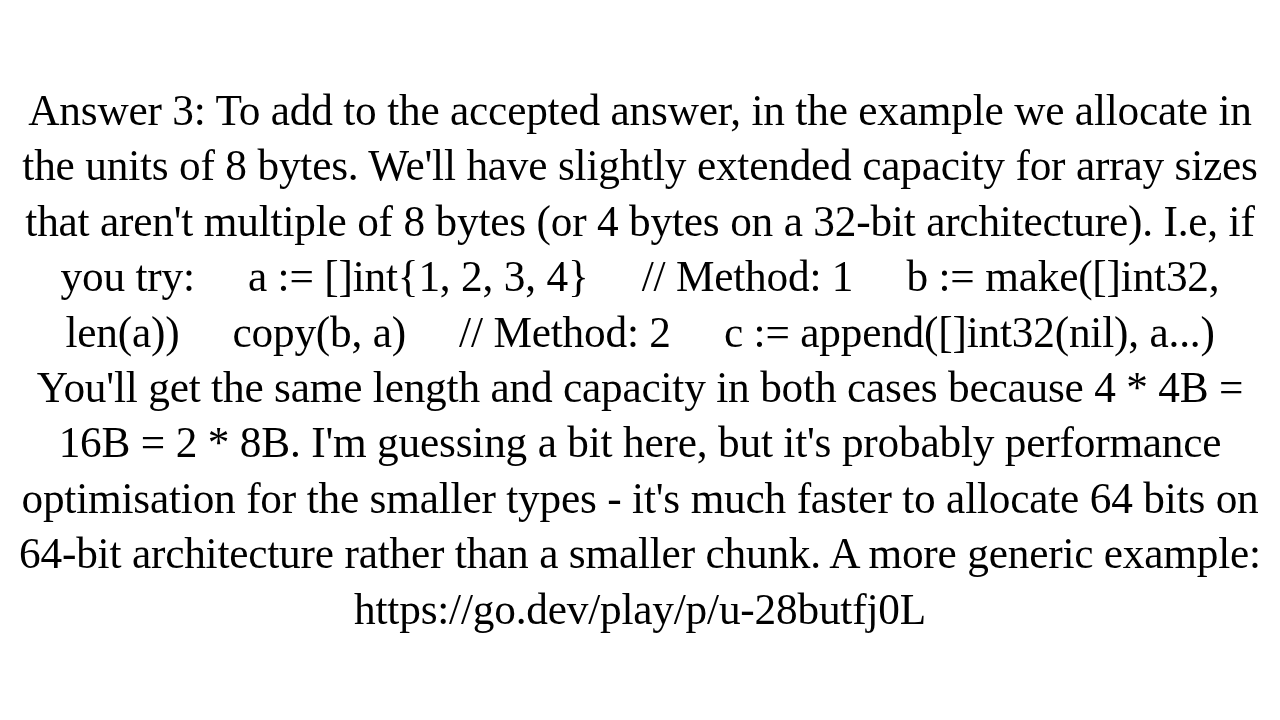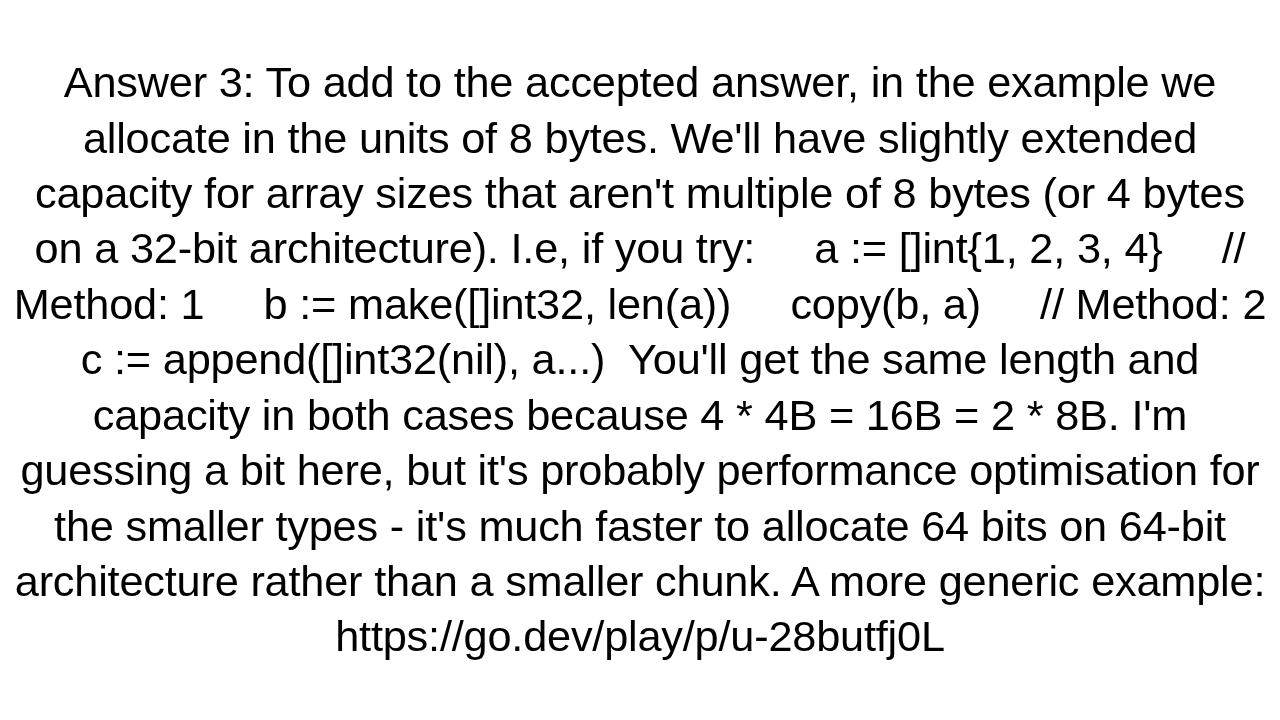--- a/index.html
+++ b/index.html
@@ -14,20 +14,21 @@
       background: #ffffff;
       font-family: Arial, Helvetica, sans-serif;
     }
     .content {
       width: 1280px;
       height: 720px;
       display: flex;
       align-items: center;
       justify-content: center;
       padding: 8px;
+      font-family: Liberation Serif, serif;
     }
     .text-block {
       color: #000000;
       font-size: 43.3px;
       line-height: 1.28;
       text-align: center;
       letter-spacing: -0.2px;
       font-weight: 400;
       white-space: pre-wrap;
       width: 100%;

